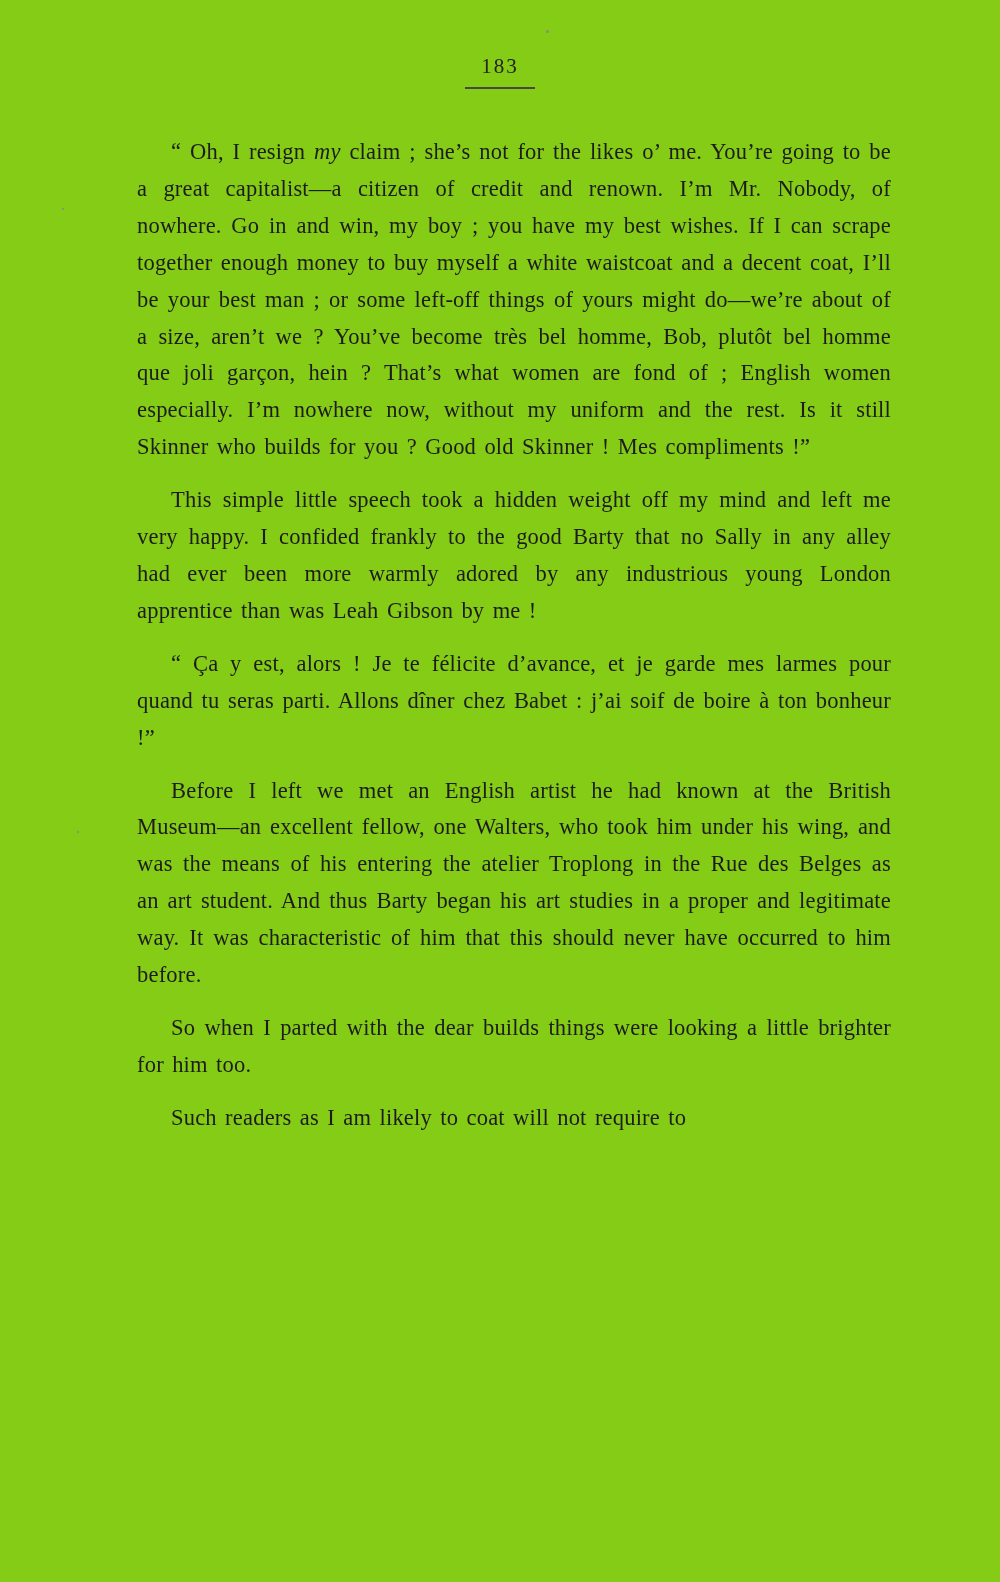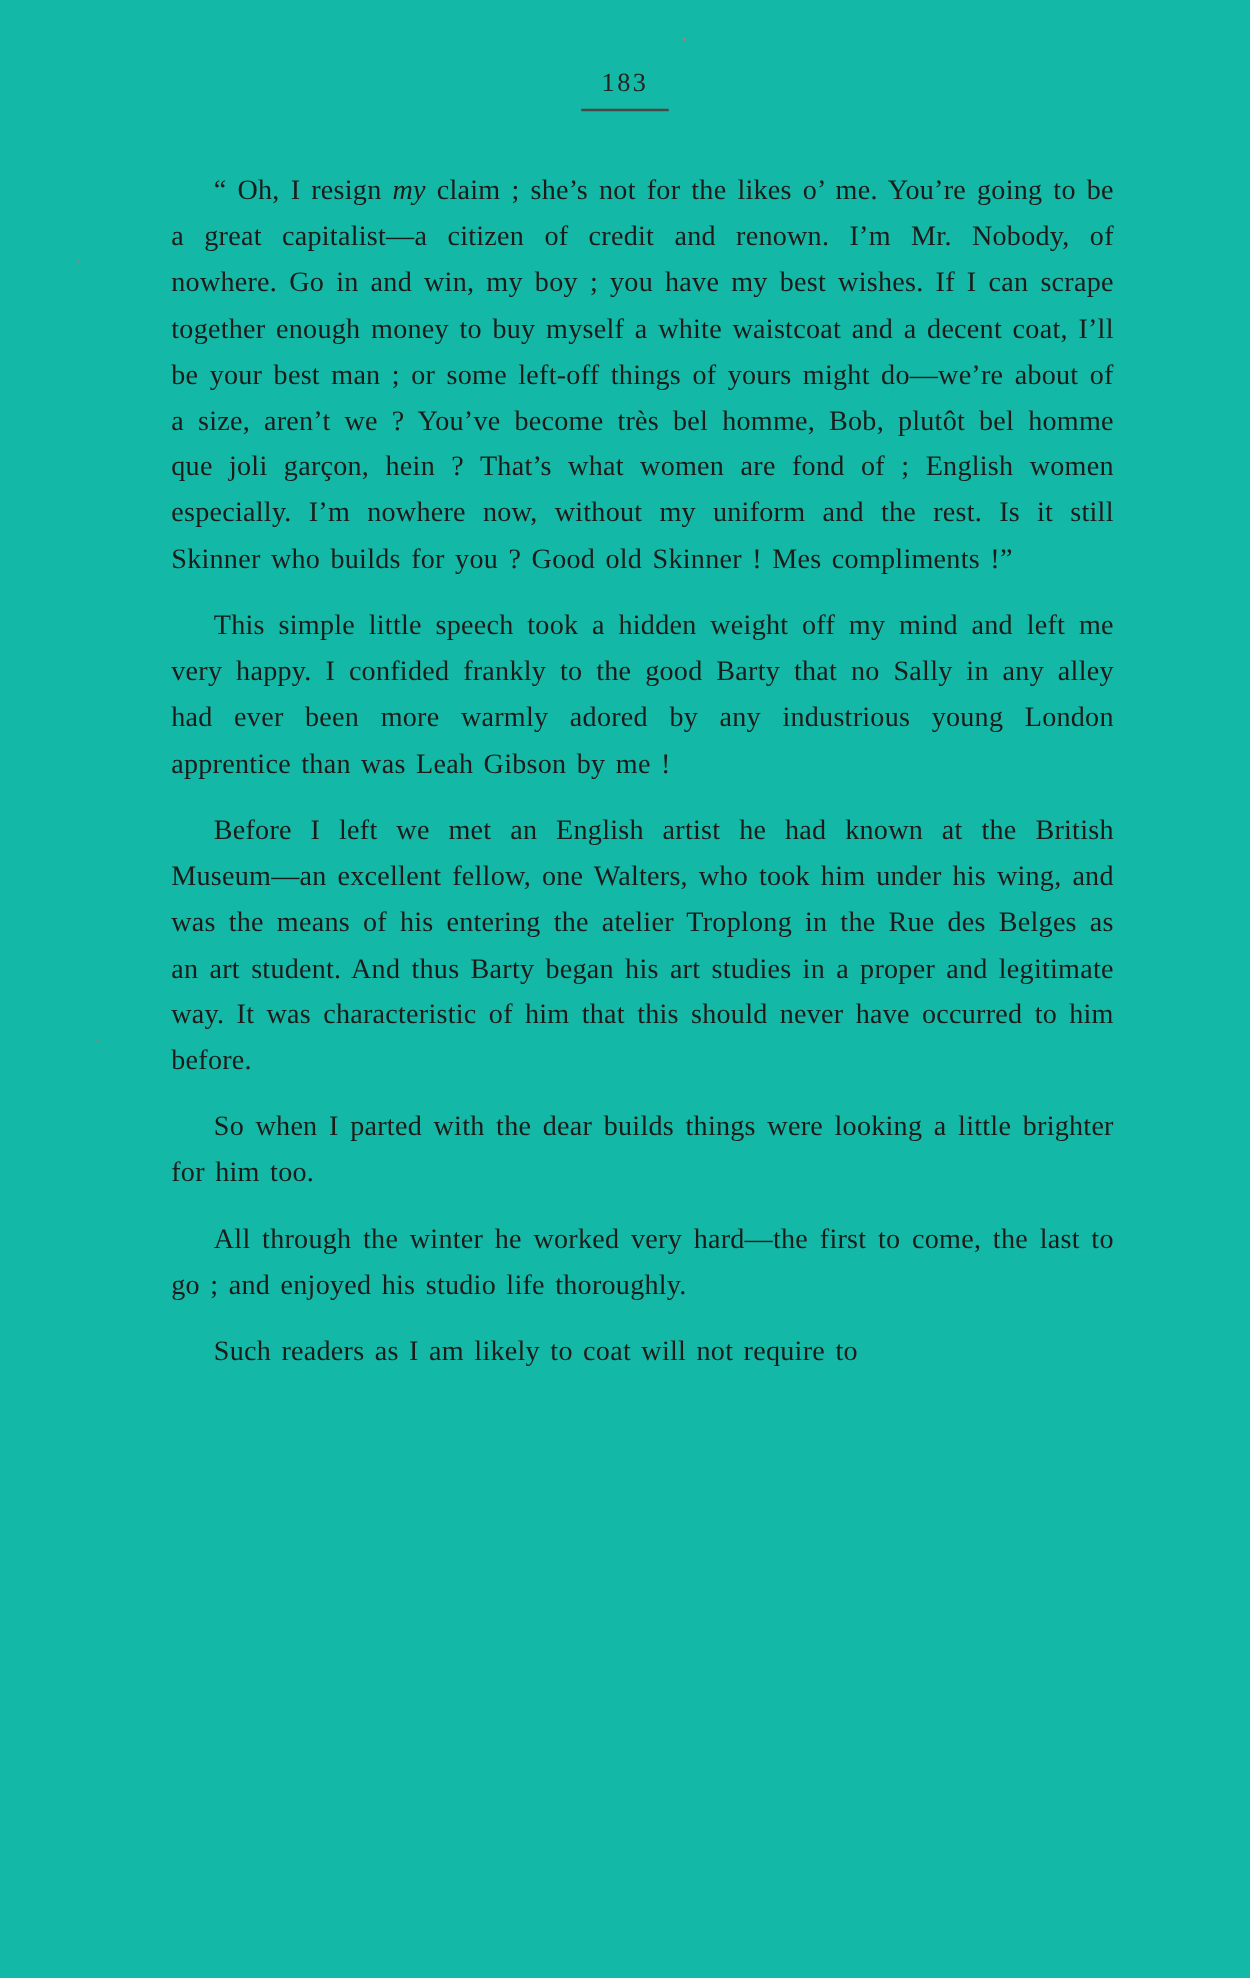--- a/index.html
+++ b/index.html
@@ -5,21 +5,21 @@
   html, body {
     margin: 0;
     padding: 0;
     background: #e9e9e9;
   }
   .page {
     position: relative;
     width: 1000px;
     height: 1582px;
     margin: 0 auto;
-    background: #14b8a6;
+    background: #84cc16;
     color: #1d1c1a;
     font-family: "Liberation Serif", "DejaVu Serif", serif;
     overflow: hidden;
   }
   .page-header {
     padding-top: 54px;
     text-align: center;
   }
   .page-number {
     font-size: 21px;
@@ -66,26 +66,26 @@
   </div>
 
   <div class="text-block">
 
     <p>
       <span>“ Oh, I resign </span><span class="ital">my</span><span> claim ; she’s not for the likes o’ me. You’re going to be a great capitalist—a citizen of credit and renown. I’m Mr. Nobody, of nowhere. Go in and win, my boy ; you have my best wishes. If I can scrape together enough money to buy myself a white waistcoat and a decent coat, I’ll be your best man ; or some left-off things of yours might do—we’re about of a size, aren’t we ? You’ve become très bel homme, Bob, plutôt bel homme que joli garçon, hein ? That’s what women are fond of ; English women especially. I’m nowhere now, without my uniform and the rest. Is it still Skinner who builds for you ? Good old Skinner ! Mes compliments !”</span>
     </p>
 
     <p>This simple little speech took a hidden weight off my mind and left me very happy. I confided frankly to the good Barty that no Sally in any alley had ever been more warmly adored by any industrious young London apprentice than was Leah Gibson by me !</p>
 
+    <p>“ Ça y est, alors ! Je te félicite d’avance, et je garde mes larmes pour quand tu seras parti. Allons dîner chez Babet : j’ai soif de boire à ton bonheur !”</p>
 
     <p>Before I left we met an English artist he had known at the British Museum—an excellent fellow, one Walters, who took him under his wing, and was the means of his entering the atelier Troplong in the Rue des Belges as an art student. And thus Barty began his art studies in a proper and legitimate way. It was characteristic of him that this should never have occurred to him before.</p>
 
     <p>So when I parted with the dear builds things were looking a little brighter for him too.</p>
 
-    <p>All through the winter he worked very hard—the first to come, the last to go ; and enjoyed his studio life thoroughly.</p>
 
     <p>Such readers as I am likely to coat will not require to</p>
 
   </div>
 
   <div class="speck" style="left:546px; top:30px; width:3px; height:3px;"></div>
   <div class="speck" style="left:62px; top:208px; width:2px; height:2px;"></div>
   <div class="speck" style="left:77px; top:831px; width:2px; height:2px;"></div>
 
 </div>

